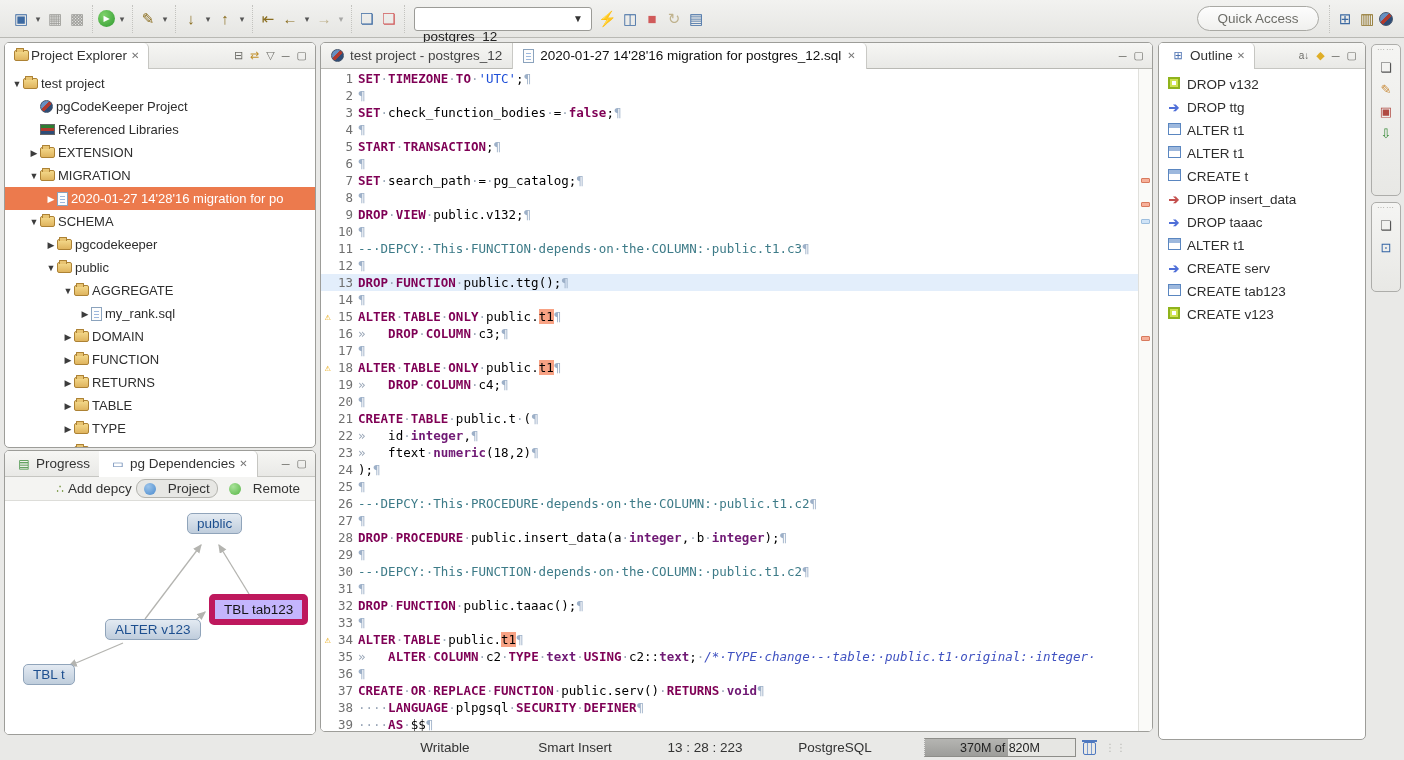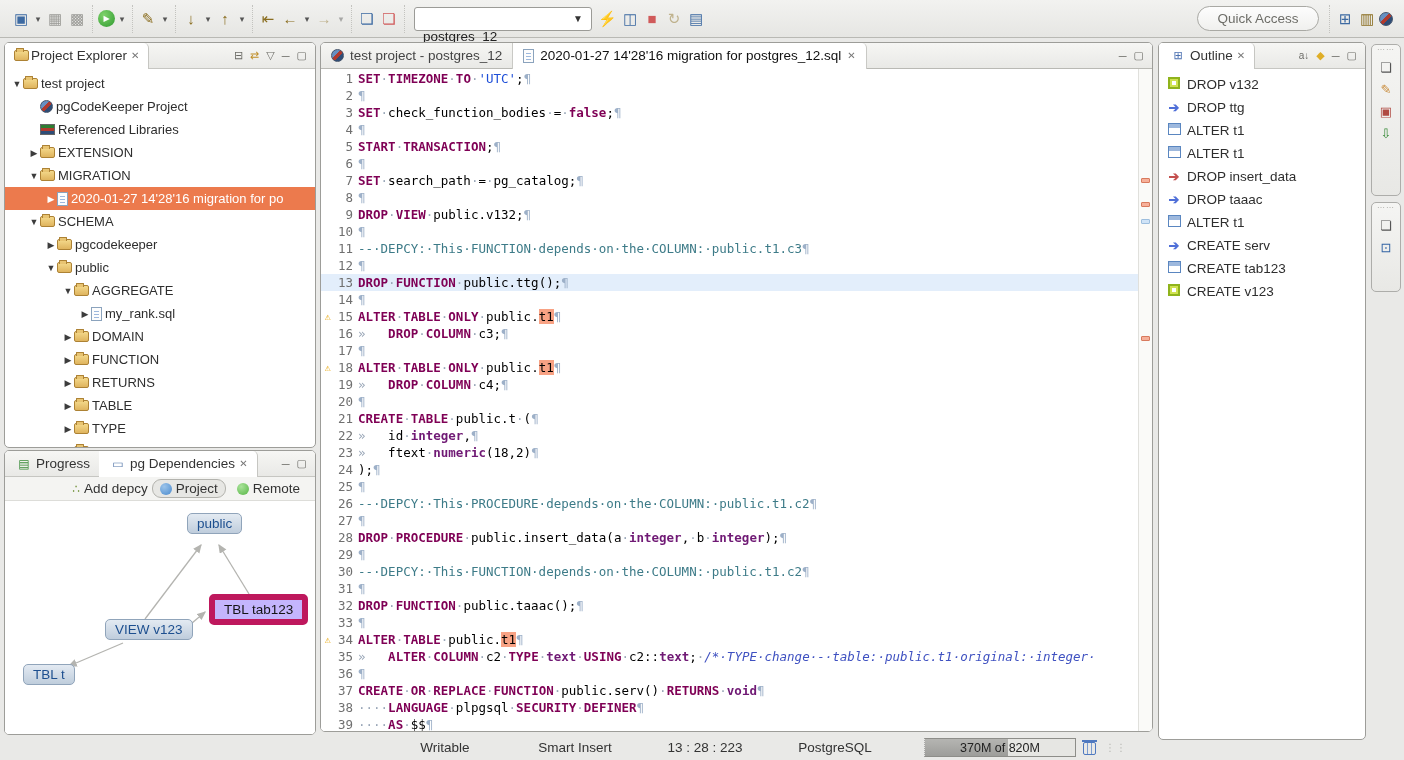--- a/index.html
+++ b/index.html
@@ -65,21 +65,21 @@
     background:linear-gradient(#2e7d32 0 33%, #b03a2e 33% 66%, #2e4d77 66% 100%);
     border:1px solid #666; }
   .i-pgck { width:13px; height:13px; border-radius:50%;
     background:linear-gradient(135deg,#6690c2 40%,#b03a2e 40%,#b03a2e 60%,#2e4d77 60%);
     border:1px solid #44536b; }
 
   
   .dep-toolbar { height:24px; display:flex; align-items:center; justify-content:flex-end;
     gap:4px; padding:0 8px; background:#f4f4f2; border-bottom:1px solid #ddddd9; font-size:13.5px; color:#333; }
   .dep-toolbar .ico { color:#6a8c2f; font-size:12px; }
-  .toggle { display:flex; align-items:center; gap:4px; padding:1px 7px; border-radius:9px; }
+  .toggle { display:flex; align-items:center; gap:12px; padding:1px 7px; border-radius:9px; }
   .toggle.pressed { border:1px solid #b3b3ae; background:#e7e7e4; }
   .dot { width:12px; height:12px; border-radius:50%; display:inline-block; }
   .dot.blue { background:radial-gradient(circle at 35% 30%, #9cc4ea, #4a8ace); }
   .dot.green { background:radial-gradient(circle at 35% 30%, #a9e39a, #56b545); }
   .graph { position:absolute; left:0; top:50px; right:0; bottom:0; background:#fff; }
   .gnode { position:absolute; padding:2px 9px; border:1px solid #90a4ba; border-radius:5px;
     background:linear-gradient(#e3eaf2,#bfcddc); color:#1d4f8f; font-size:13.5px; white-space:nowrap; }
   .gnode.selected { background:#c4b5fd; border:6px solid #be185d; color:#141414; }
 
   
@@ -341,21 +341,21 @@
           <path d="M0,0 L7,3 L0,6 z" fill="#b4b4b0"></path>
         </marker>
       </defs>
     <line x1="140" y1="118" x2="196" y2="44" stroke="#b4b4b0" stroke-width="1.3" marker-end="url(#arr)"></line>
         <line x1="244" y1="93" x2="214" y2="44" stroke="#b4b4b0" stroke-width="1.3" marker-end="url(#arr)"></line>
         <line x1="180" y1="128" x2="200" y2="111" stroke="#b4b4b0" stroke-width="1.3" marker-end="url(#arr)"></line>
         <line x1="118" y1="142" x2="64" y2="165" stroke="#b4b4b0" stroke-width="1.3" marker-end="url(#arr)"></line>
       </svg>
   <div class="gnode" style="left: 182px; top: 12px;">public</div>
       <div class="gnode selected" style="left: 204px; top: 93px;">TBL tab123</div>
-      <div class="gnode" style="left: 100px; top: 118px;">VIEW v123</div>
+      <div class="gnode" style="left: 100px; top: 118px;">ALTER v123</div>
       <div class="gnode" style="left: 18px; top: 163px;">TBL t</div>
     </div>
 </div>
 
 <div class="panel" style="left:320px; top:42px; width:833px; height:690px;">
   <div class="etabs">
     <div class="etab">
       <span class="pgck-logo" style="width:13px;height:13px"></span>
       <span>test project - postgres_12</span>
     </div>
@@ -418,20 +418,24 @@
       </div>
       <div class="orow">
         <span class="oi"><span class="i-table" style="display:inline-block"></span></span>
         <span>ALTER t1</span>
       </div>
       <div class="orow">
         <span class="oi"><span class="i-table" style="display:inline-block"></span></span>
         <span>ALTER t1</span>
       </div>
       <div class="orow">
+        <span class="oi"><span class="i-table" style="display:inline-block"></span></span>
+        <span>CREATE t</span>
+      </div>
+      <div class="orow">
         <span class="oi fnr">➔</span>
         <span>DROP insert_data</span>
       </div>
       <div class="orow">
         <span class="oi fnb">➔</span>
         <span>DROP taaac</span>
       </div>
       <div class="orow">
         <span class="oi"><span class="i-table" style="display:inline-block"></span></span>
         <span>ALTER t1</span>

